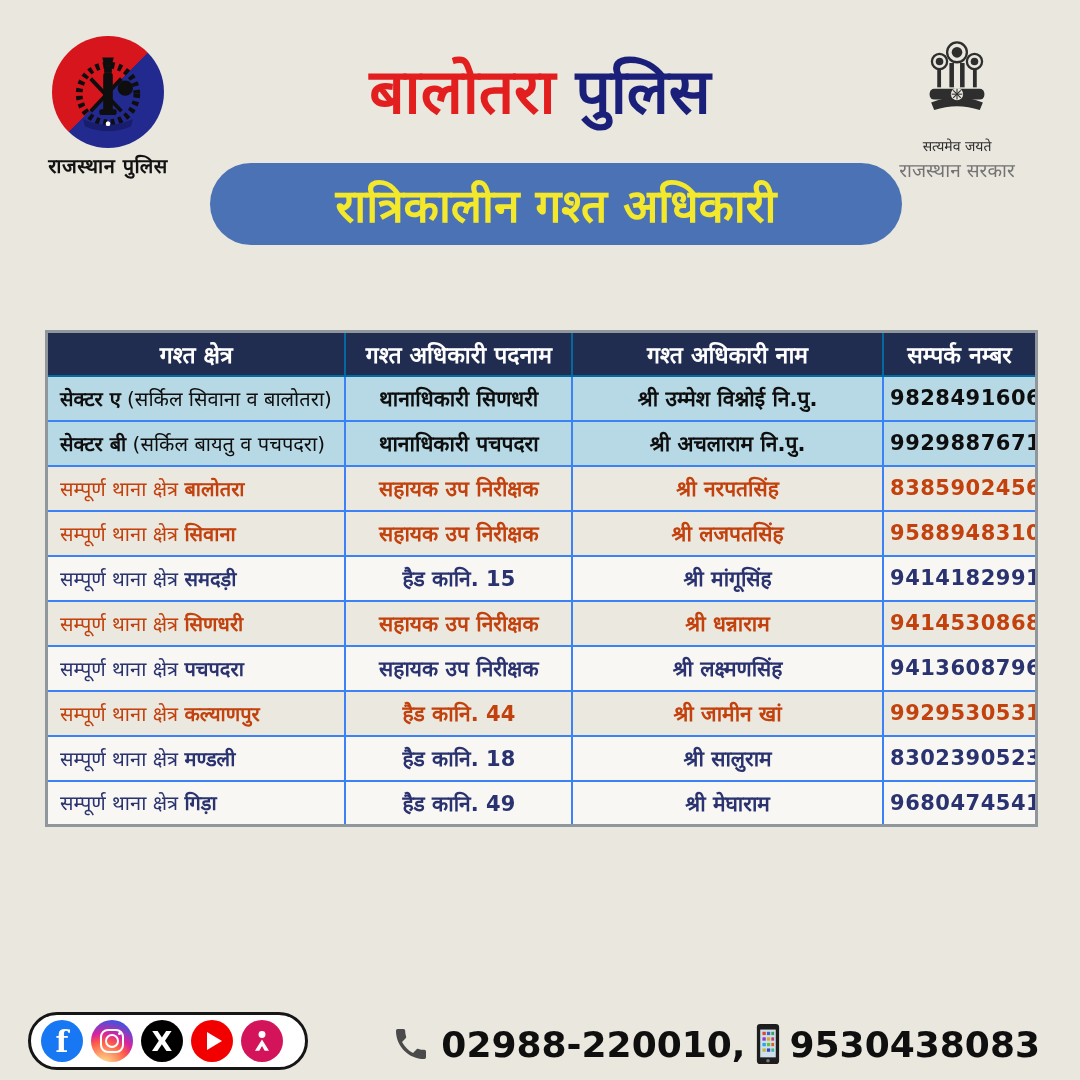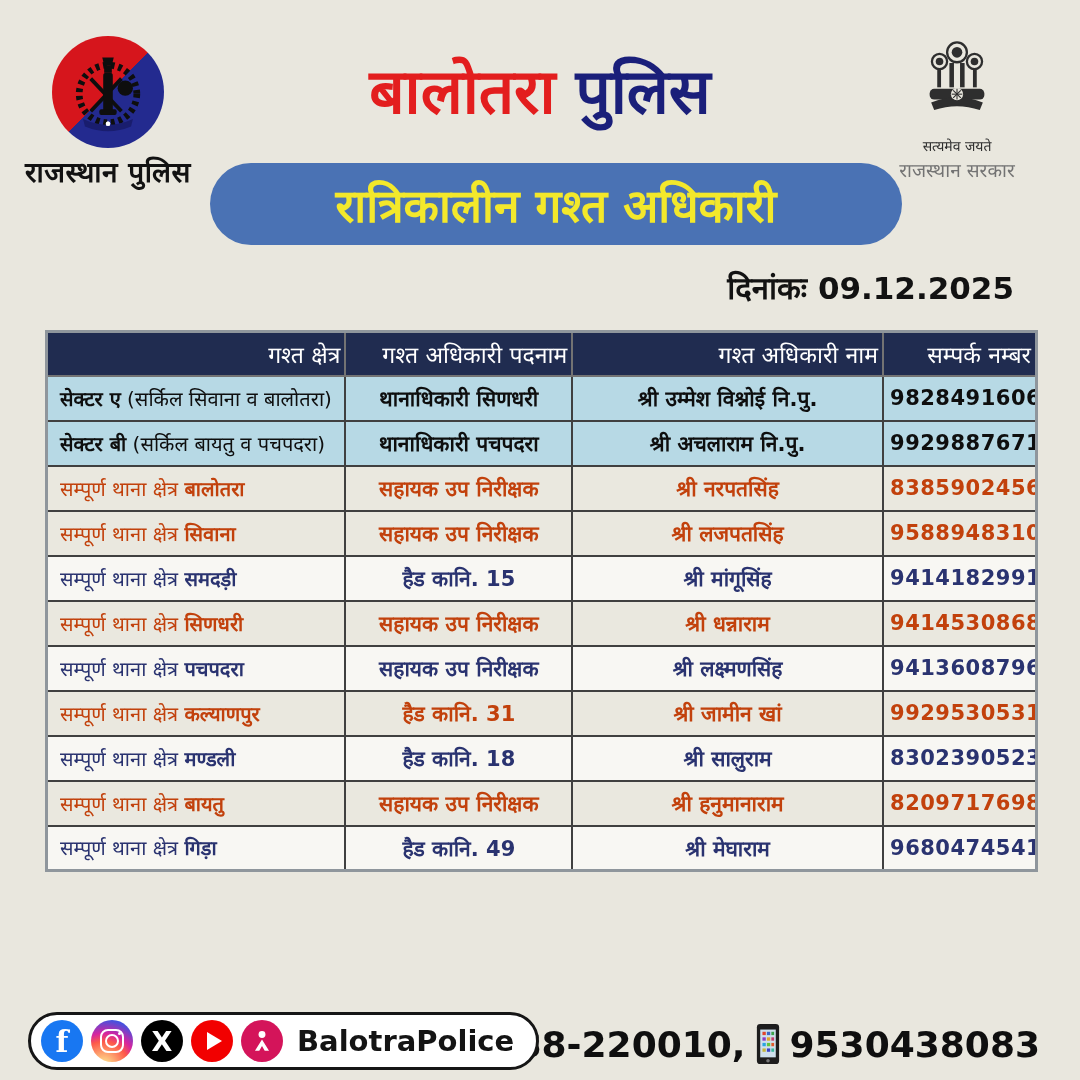--- a/index.html
+++ b/index.html
@@ -11,21 +11,21 @@
   
   .police-logo {
     position:absolute; left:52px; top:36px; width:112px; height:112px;
     border-radius:50%;
     background:linear-gradient(135deg,#d6151c 0%,#d6151c 50%,#232a8f 50%,#232a8f 100%);
     display:flex; align-items:center; justify-content:center;
   }
   .police-logo svg { width:96px; height:96px; }
   .police-logo-caption {
     position:absolute; left:6px; top:152px; width:204px; text-align:center;
-    font-size:28px; font-weight:bold; color:#121212; letter-spacing:0.5px;
+    font-size:20px; font-weight:bold; color:#121212; letter-spacing:0.5px;
   }
   .main-title {
     position:absolute; left:210px; right:210px; top:44px; height:90px;
     display:flex; align-items:center; justify-content:center;
     font-size:62px; font-weight:800; white-space:nowrap;
   }
   .main-title .red { color:#e31e1e; margin-right:20px; }
   .main-title .navy { color:#1a1f7a; }
   .emblem {
     position:absolute; right:48px; top:30px; width:150px; text-align:center; color:#2e2e2e;
@@ -49,25 +49,25 @@
   table.patrol {
     position:absolute; left:45px; top:330px; width:993px;
     border-collapse:collapse; table-layout:fixed;
     border:3px solid #8f969c;
   }
   table.patrol col.c1 { width:30.2%; }
   table.patrol col.c2 { width:22.9%; }
   table.patrol col.c3 { width:31.4%; }
   table.patrol col.c4 { width:15.5%; }
   table.patrol th {
-    background:#202c50; color:#ffffff; font-size:23px; font-weight:normal;
-    height:44px; border:2px solid #737373; text-align:right; padding:2px 4px;
+    background:#202c50; color:#ffffff; font-size:23px; font-weight:bold;
+    height:44px; border:2px solid #0369a1; text-align:center; padding:2px 4px;
   }
   table.patrol td {
-    height:45px; border:2px solid #404040; font-size:21px;
+    height:45px; border:2px solid #3b82f6; font-size:21px;
     text-align:center; padding:2px 6px; white-space:nowrap; overflow:hidden;
   }
   table.patrol td.area { text-align:left; padding-left:12px; font-size:20px; }
   table.patrol td .b { font-weight:bold; }
   tr.sector td { background:#b7d9e5; color:#0e0e0e; }
   tr.sector td.desig, tr.sector td.name, tr.sector td.phone { font-weight:bold; }
   tr.odd td  { background:#eae8df; color:#c2410c; }
   tr.even td { background:#f8f7f3; color:#2a3370; }
   tr.odd td.desig, tr.even td.desig,
   tr.odd td.name, tr.even td.name,
@@ -168,21 +168,20 @@
       </g>
     </svg>
     <div class="motto">सत्यमेव जयते</div>
     <div class="caption">राजस्थान सरकार</div>
   </div>
 
   <div class="banner">
     <span class="banner-text">रात्रिकालीन गश्त अधिकारी</span>
   </div>
 
-  <div class="date-line">दिनांकः 09.12.2025</div>
 
   <table class="patrol">
     <colgroup>
         <col class="c1">
         <col class="c2">
         <col class="c3">
         <col class="c4">
       </colgroup>
     <thead>
       <tr>
@@ -230,35 +229,29 @@
       <td class="phone">9414530868</td>
     </tr>
         <tr class="even">
       <td class="area"><span>सम्पूर्ण थाना क्षेत्र </span><span class="b">पचपदरा</span></td>
       <td class="desig">सहायक उप निरीक्षक</td>
       <td class="name">श्री लक्ष्मणसिंह</td>
       <td class="phone">9413608796</td>
     </tr>
         <tr class="odd">
       <td class="area"><span>सम्पूर्ण थाना क्षेत्र </span><span class="b">कल्याणपुर</span></td>
-      <td class="desig">हैड कानि. 31</td>
+      <td class="desig">हैड कानि. 44</td>
       <td class="name">श्री जामीन खां</td>
       <td class="phone">9929530531</td>
     </tr>
         <tr class="even">
       <td class="area"><span>सम्पूर्ण थाना क्षेत्र </span><span class="b">मण्डली</span></td>
       <td class="desig">हैड कानि. 18</td>
       <td class="name">श्री सालुराम</td>
       <td class="phone">8302390523</td>
-    </tr>
-        <tr class="odd">
-      <td class="area"><span>सम्पूर्ण थाना क्षेत्र </span><span class="b">बायतु</span></td>
-      <td class="desig">सहायक उप निरीक्षक</td>
-      <td class="name">श्री हनुमानाराम</td>
-      <td class="phone">8209717698</td>
     </tr>
         <tr class="even">
       <td class="area"><span>सम्पूर्ण थाना क्षेत्र </span><span class="b">गिड़ा</span></td>
       <td class="desig">हैड कानि. 49</td>
       <td class="name">श्री मेघाराम</td>
       <td class="phone">9680474541</td>
     </tr>
       </tbody>
   </table>
 
@@ -302,16 +295,15 @@
       </div>
     <div class="sicon yt">
         <span class="play"></span>
       </div>
     <div class="sicon pub">
       <svg width="26" height="26" viewBox="0 0 24 24">
         <circle cx="12" cy="6" r="3.2" fill="#fff"></circle>
         <path d="M12 10.5 L5.5 21 L9.5 21 L12 16.5 L14.5 21 L18.5 21 Z" fill="#fff"></path>
       </svg>
     </div>
-    <span class="social-handle">BalotraPolice</span>
   </div>
 
 </div>
 
 </body></html>

